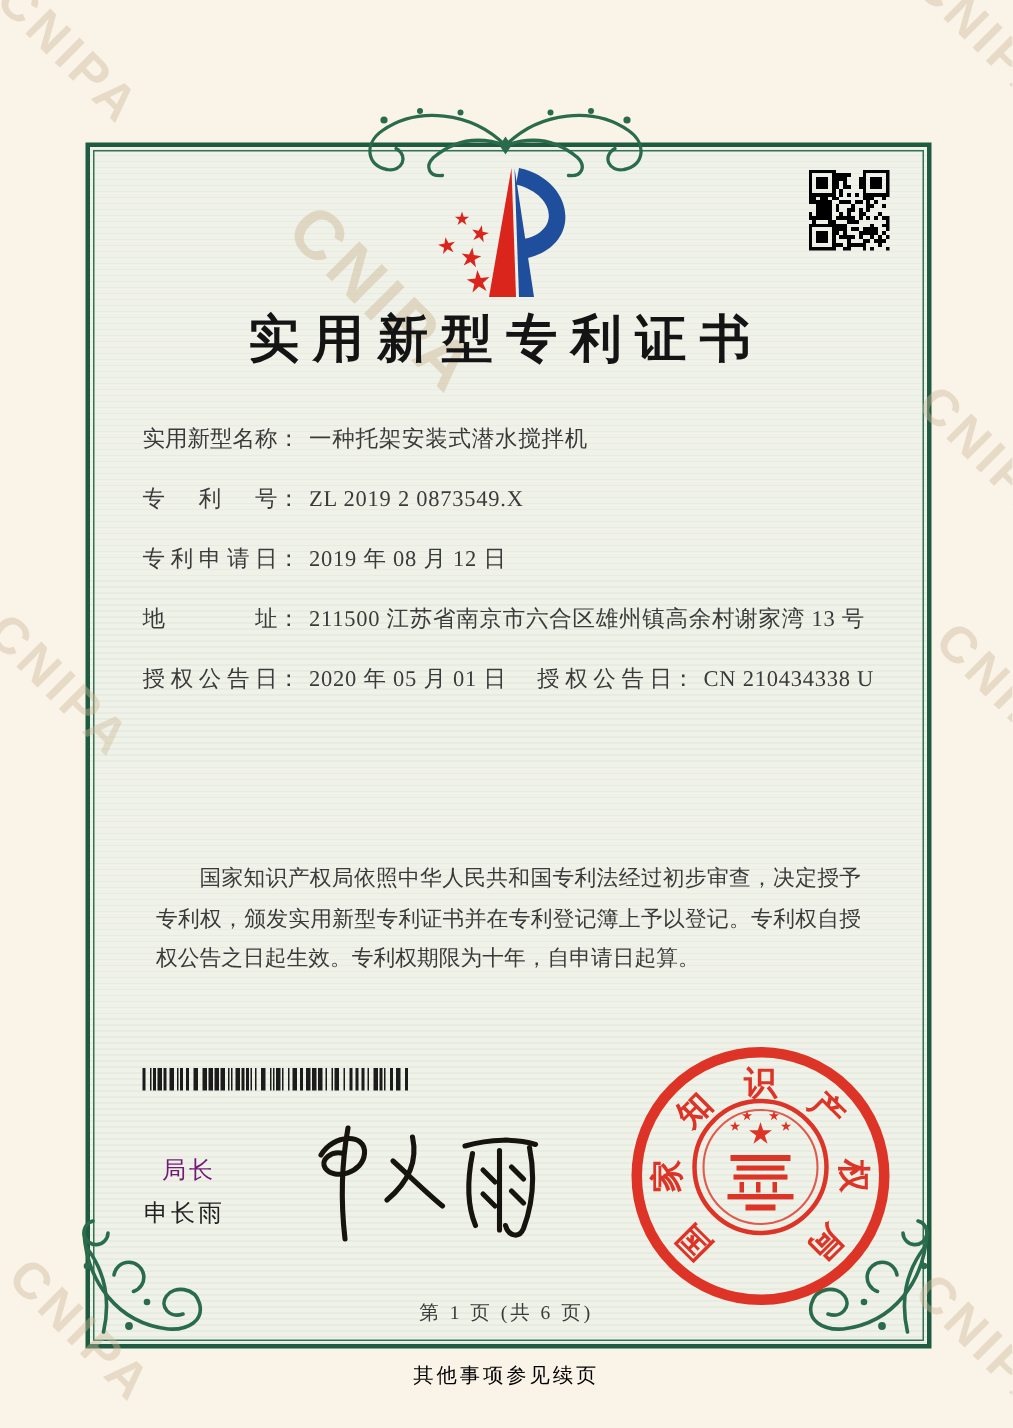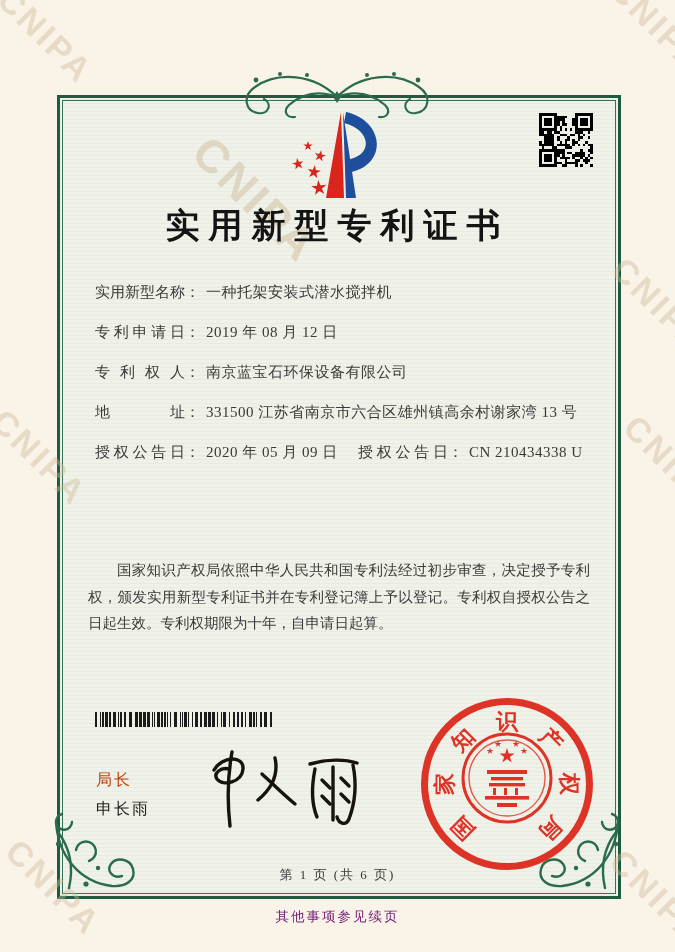--- a/index.html
+++ b/index.html
@@ -29,39 +29,39 @@
 
   .rows{position:absolute;left:95px;top:283px;width:490px;z-index:4;font-size:15px;color:#3a3a3a;}
   .row{margin-bottom:21px;height:19px;white-space:nowrap;}
   .flabel{display:inline-block;width:90px;text-align:justify;text-align-last:justify;vertical-align:top;}
   .colon{display:inline-block;margin-right:6px;}
   .fvalue{letter-spacing:.5px;}
   .fvalue.fixed{display:inline-block;width:152px;}
 
   .paras{position:absolute;left:88px;top:557px;width:502px;z-index:4;
          font-size:14.5px;line-height:1.83;color:#3a3a3a;text-align:justify;}
-  .paras p{margin:0;text-indent:2em;}
+  .paras p{margin:16px;text-indent:2em;}
 
   .barcode{position:absolute;left:95px;top:712px;width:176px;height:15px;z-index:4;}
   .barcode i{position:absolute;top:0;bottom:0;background:#1b1b1b;}
 
-  .sig-title{position:absolute;left:96px;top:770px;z-index:4;font-size:16px;color:#c2410c;letter-spacing:2px;}
+  .sig-title{position:absolute;left:108px;top:770px;z-index:4;font-size:16px;color:#701a75;letter-spacing:2px;}
   .sig-name{position:absolute;left:96px;top:799px;z-index:4;font-size:16px;color:#222;letter-spacing:2px;}
   .sig-art{position:absolute;left:198px;top:738px;z-index:4;}
 
   
   .seal{position:absolute;left:419px;top:696px;width:176px;height:176px;z-index:6;opacity:.92;}
   .seal-ring{position:absolute;inset:2px;border:7px solid #dc2417;border-radius:50%;}
   .seal-text span{position:absolute;z-index:2;font-size:22px;font-weight:700;color:#dc2417;}
   .seal-emblem{position:absolute;left:40px;top:34px;}
   .seal-date{position:absolute;left:0px;top:138px;width:152px;text-align:center;z-index:3;
              font-size:14.5px;color:#dc2417;letter-spacing:1px;white-space:nowrap;}
 
   .pageinfo{position:absolute;left:0;right:0;top:866px;z-index:4;text-align:center;font-size:13px;color:#3a3a3a;letter-spacing:2px;}
-  .contnote{position:absolute;left:0;right:0;top:908px;z-index:4;text-align:center;font-size:13.5px;color:#701a75;letter-spacing:2px;}
+  .contnote{position:absolute;left:0;right:0;top:908px;z-index:4;text-align:center;font-size:13.5px;color:#000000;letter-spacing:2px;}
 </style>
 </head>
 <body>
 
 <div id="page">
 
   <div class="wm" style="left:-14px;top:16px">CNIPA</div>
   <div class="wm" style="left:598px;top:6px">CNIPA</div>
   <div class="wm big" style="left:178px;top:172px">CNIPA</div>
   <div class="wm" style="left:600px;top:286px">CNIPA</div>
@@ -390,30 +390,30 @@
       <rect x="20" y="20" width="1" height="1"></rect>
     </svg>
 
   <div class="title">实用新型专利证书</div>
 
   <div class="rows">
     <div class="row">
       <span class="flabel">实用新型名称</span><span class="colon">：</span><span class="fvalue">一种托架安装式潜水搅拌机</span>
     </div>
     <div class="row">
+      <span class="flabel">专利号</span><span class="colon">：</span><span class="fvalue">ZL 2019 2 0873549.X</span>
+    </div>
+    <div class="row">
       <span class="flabel">专利申请日</span><span class="colon">：</span><span class="fvalue">2019 年 08 月 12 日</span>
     </div>
     <div class="row">
-      <span class="flabel">专利权人</span><span class="colon">：</span><span class="fvalue">南京蓝宝石环保设备有限公司</span>
+      <span class="flabel">地址</span><span class="colon">：</span><span class="fvalue">211500 江苏省南京市六合区雄州镇高余村谢家湾 13 号</span>
     </div>
     <div class="row">
-      <span class="flabel">地址</span><span class="colon">：</span><span class="fvalue">331500 江苏省南京市六合区雄州镇高余村谢家湾 13 号</span>
-    </div>
-    <div class="row">
-      <span class="flabel">授权公告日</span><span class="colon">：</span><span class="fvalue fixed">2020 年 05 月 09 日</span><span class="flabel">授权公告日</span><span class="colon">：</span><span class="fvalue">CN 210434338 U</span>
+      <span class="flabel">授权公告日</span><span class="colon">：</span><span class="fvalue fixed">2020 年 05 月 01 日</span><span class="flabel">授权公告日</span><span class="colon">：</span><span class="fvalue">CN 210434338 U</span>
     </div>
   </div>
 
   <div class="paras">
     <p>国家知识产权局依照中华人民共和国专利法经过初步审查，决定授予专利权，颁发实用新型专利证书并在专利登记簿上予以登记。专利权自授权公告之日起生效。专利权期限为十年，自申请日起算。</p>
   </div>
 
   <div class="barcode" id="barcode">
       <i style="left:0px;width:2px"></i>
       <i style="left:5px;width:1px"></i>

